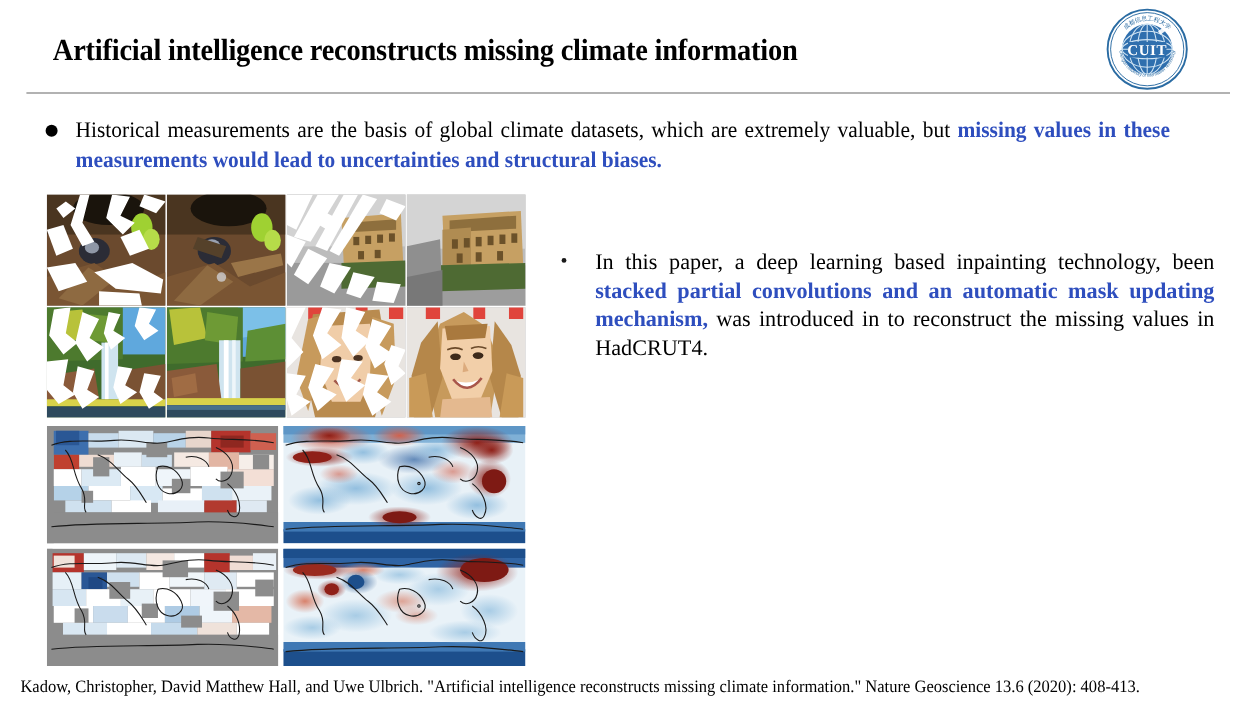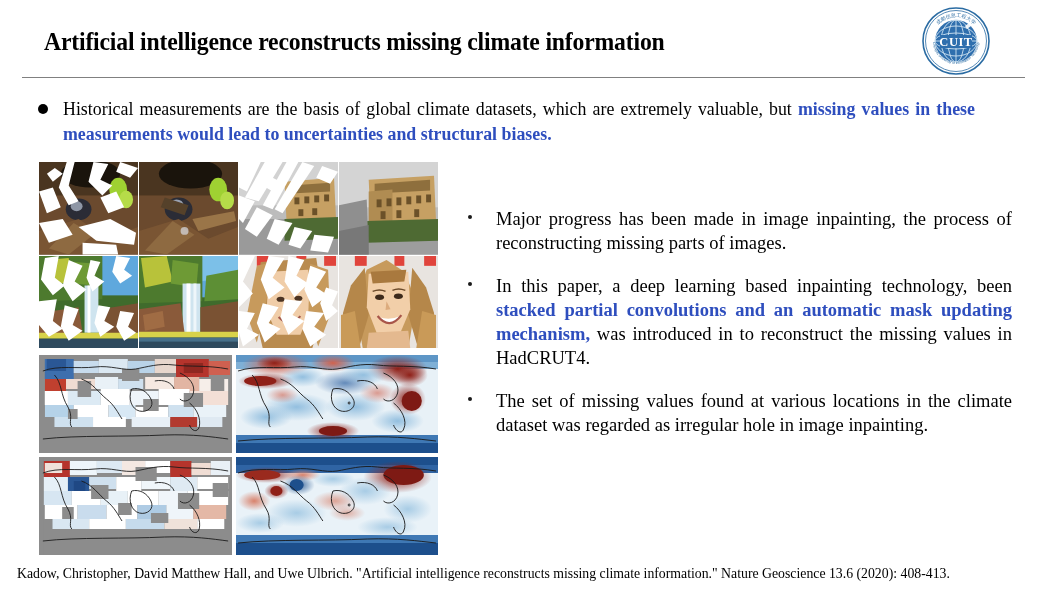--- a/index.html
+++ b/index.html
@@ -641,29 +641,21 @@
         <path d="M156 48 C164 54 170 66 166 74 C164 80 158 76 156 70"></path>
         <path d="M2 86 C40 82 90 84 130 82 C160 81 180 84 198 86"></path>
         <path d="M120 26 C130 24 138 28 140 34"></path>
         <circle cx="112" cy="48" r="1"></circle>
       </g>
     </svg>
   </div>
 </div>
 
 <div id="right-bullets">
-  <div class="rb">
-    <span class="dot"></span>
-    <span class="txt"><span>Major progress has been made in image inpainting, the process of reconstructing missing parts of images.</span><span class="hi"></span><span></span></span>
-  </div>
 
   <div class="rb">
     <span class="dot"></span>
     <span class="txt"><span>In this paper,  a deep learning based inpainting technology, been </span><span class="hi">stacked partial convolutions and an automatic mask updating mechanism,</span><span>  was introduced in to reconstruct the missing values in HadCRUT4.</span></span>
   </div>
 
-  <div class="rb">
-    <span class="dot"></span>
-    <span class="txt"><span>The set of missing values found at various locations in the climate dataset was regarded as irregular hole in image inpainting.</span><span class="hi"></span><span></span></span>
-  </div>
 </div>
 
 <div id="citation">Kadow, Christopher, David Matthew Hall, and Uwe Ulbrich. "Artificial intelligence reconstructs missing climate information." Nature Geoscience 13.6 (2020): 408-413.</div>
 
 </body></html>

